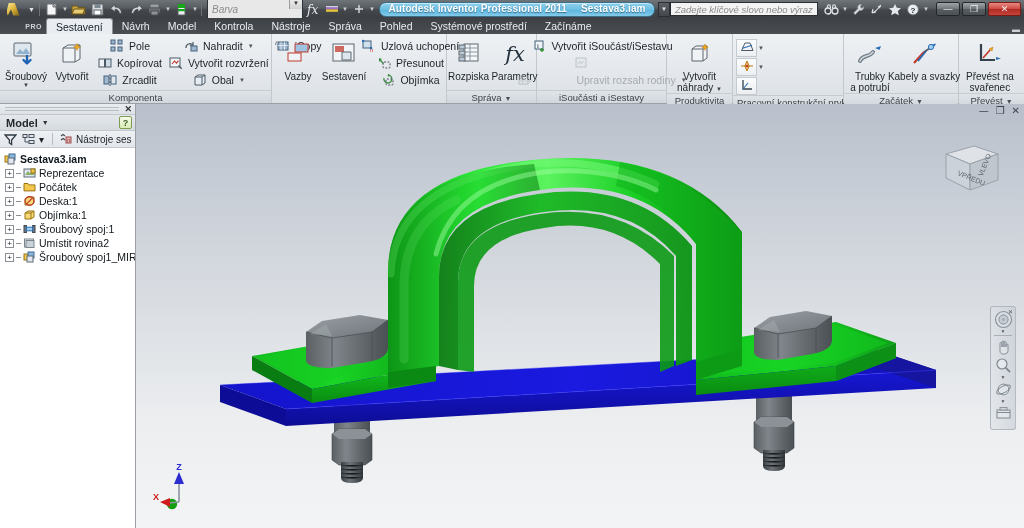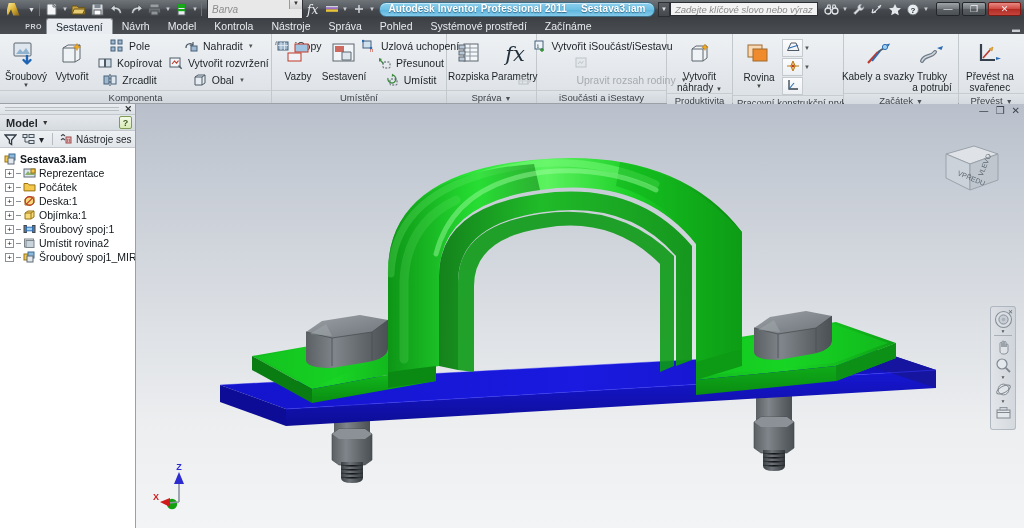--- a/index.html
+++ b/index.html
@@ -512,25 +512,24 @@
             <div class="lbl">Přesunout</div>
           </div>
           <div class="smallbtn">
             <div class="ico">
                 <svg width="14" height="14" viewBox="0 0 14 14">
                   <path d="M3 5a4 4 0 104-3" stroke="#3e8c3e" fill="none" stroke-width="1.3"></path>
                   <path d="M7 0.5L8.8 2.4 6.8 4z" fill="#3e8c3e"></path>
                   <rect x="5" y="6" width="7" height="6" rx="1" fill="none" stroke="#4d5a66" stroke-dasharray="2 1.4"></rect>
                 </svg>
               </div>
-            <div class="lbl">Umístit</div>
-          </div>
-        </div>
-      </div>
-      <div class="panel-title">Umístění</div>
+            <div class="lbl">Objímka</div>
+          </div>
+        </div>
+      </div>
     </div>
 
     <div class="panel" style="width:90px">
       <div class="panel-content" style="justify-content:center">
         <div class="bigbtn">
           <div class="ico">
             <svg width="30" height="30" viewBox="0 0 30 30">
                 <rect x="10" y="5" width="14" height="17" fill="#f4f7fa" stroke="#5d666e"></rect>
                 <path d="M10 9h14M10 13h14M10 17h14M16 5v17" stroke="#8d979f"></path>
                 <rect x="5" y="6" width="6" height="4" fill="#b8c8d6" stroke="#5d666e"></rect>
@@ -602,30 +601,20 @@
           </div>
           <div class="lbl">Vytvořit</div>
           <div class="lbl2"><span>náhrady</span> <span class="car">▼</span></div>
         </div>
       </div>
       <div class="panel-title">Produktivita</div>
     </div>
 
     <div class="panel" style="width:111px">
       <div class="panel-content" style="padding-top:3px">
-        <div class="bigbtn">
-          <div class="ico">
-            <svg width="28" height="26" viewBox="0 0 28 26">
-                <rect x="3" y="3" width="14" height="12" fill="#f7d9b6" stroke="#a06a2c"></rect>
-                <rect x="8" y="7" width="14" height="12" fill="#ef8b2c" stroke="#a06a2c"></rect>
-              </svg>
-          </div>
-          <div class="lbl">Rovina</div>
-          <div class="car">▼</div>
-        </div>
         <div class="stackicons">
           <div class="sqrow">
             <div class="sq">
               <span><svg width="14" height="12" viewBox="0 0 14 12">
                     <path d="M1.5 9.5L5 2h5l3 7.5z" fill="none" stroke="#4d5a66"></path>
                     <path d="M2.5 7.2L12 4.2" stroke="#2b6cb5" stroke-width="1.1"></path>
                   </svg></span>
             </div>
             <div class="sqcar">▼</div>
           </div>
@@ -651,39 +640,39 @@
         </div>
       </div>
       <div class="panel-title">Pracovní konstrukční prvky</div>
     </div>
 
     <div class="panel" style="width:115px">
       <div class="panel-content" style="justify-content:center">
         <div class="bigbtn">
           <div class="ico">
             <svg width="28" height="26" viewBox="0 0 28 26">
+                <path d="M4 20c3-7 9-3 13-9" stroke="#6f7a84" stroke-width="4" fill="none" stroke-linecap="round"></path>
+                <path d="M4 20c3-7 9-3 13-9" stroke="#cfd7de" stroke-width="1.6" fill="none" stroke-linecap="round"></path>
+                <path d="M19 7l6-2-1.5 4" fill="#2b6cb5"></path>
+              </svg>
+          </div>
+          <div class="lbl">Trubky</div>
+          <div class="lbl2">a potrubí</div>
+        </div>
+        <div class="bigbtn">
+          <div class="ico">
+            <svg width="28" height="26" viewBox="0 0 28 26">
                 <path d="M4 22l10-11" stroke="#c0392b" stroke-width="2.2" fill="none"></path>
                 <path d="M8 20l8-10" stroke="#2b6cb5" stroke-width="2" fill="none"></path>
                 <path d="M14 11l6-4" stroke="#4d5a66" stroke-width="1.6" fill="none"></path>
                 <circle cx="21" cy="6" r="2.6" fill="#9fd0ee" stroke="#2b6cb5"></circle>
                 <path d="M22 3.5l4-1-1.4 3" fill="#2b6cb5"></path>
               </svg>
           </div>
           <div class="lbl">Kabely a svazky</div>
-        </div>
-        <div class="bigbtn">
-          <div class="ico">
-            <svg width="28" height="26" viewBox="0 0 28 26">
-                <path d="M4 20c3-7 9-3 13-9" stroke="#6f7a84" stroke-width="4" fill="none" stroke-linecap="round"></path>
-                <path d="M4 20c3-7 9-3 13-9" stroke="#cfd7de" stroke-width="1.6" fill="none" stroke-linecap="round"></path>
-                <path d="M19 7l6-2-1.5 4" fill="#2b6cb5"></path>
-              </svg>
-          </div>
-          <div class="lbl">Trubky</div>
-          <div class="lbl2">a potrubí</div>
         </div>
       </div>
       <div class="panel-title"><span>Začátek</span><span class="pd">▼</span></div>
     </div>
 
     <div class="panel" style="width:65px;border-right:none">
       <div class="panel-content" style="justify-content:flex-start">
         <div class="bigbtn">
           <div class="ico">
             <svg width="28" height="26" viewBox="0 0 28 26">

